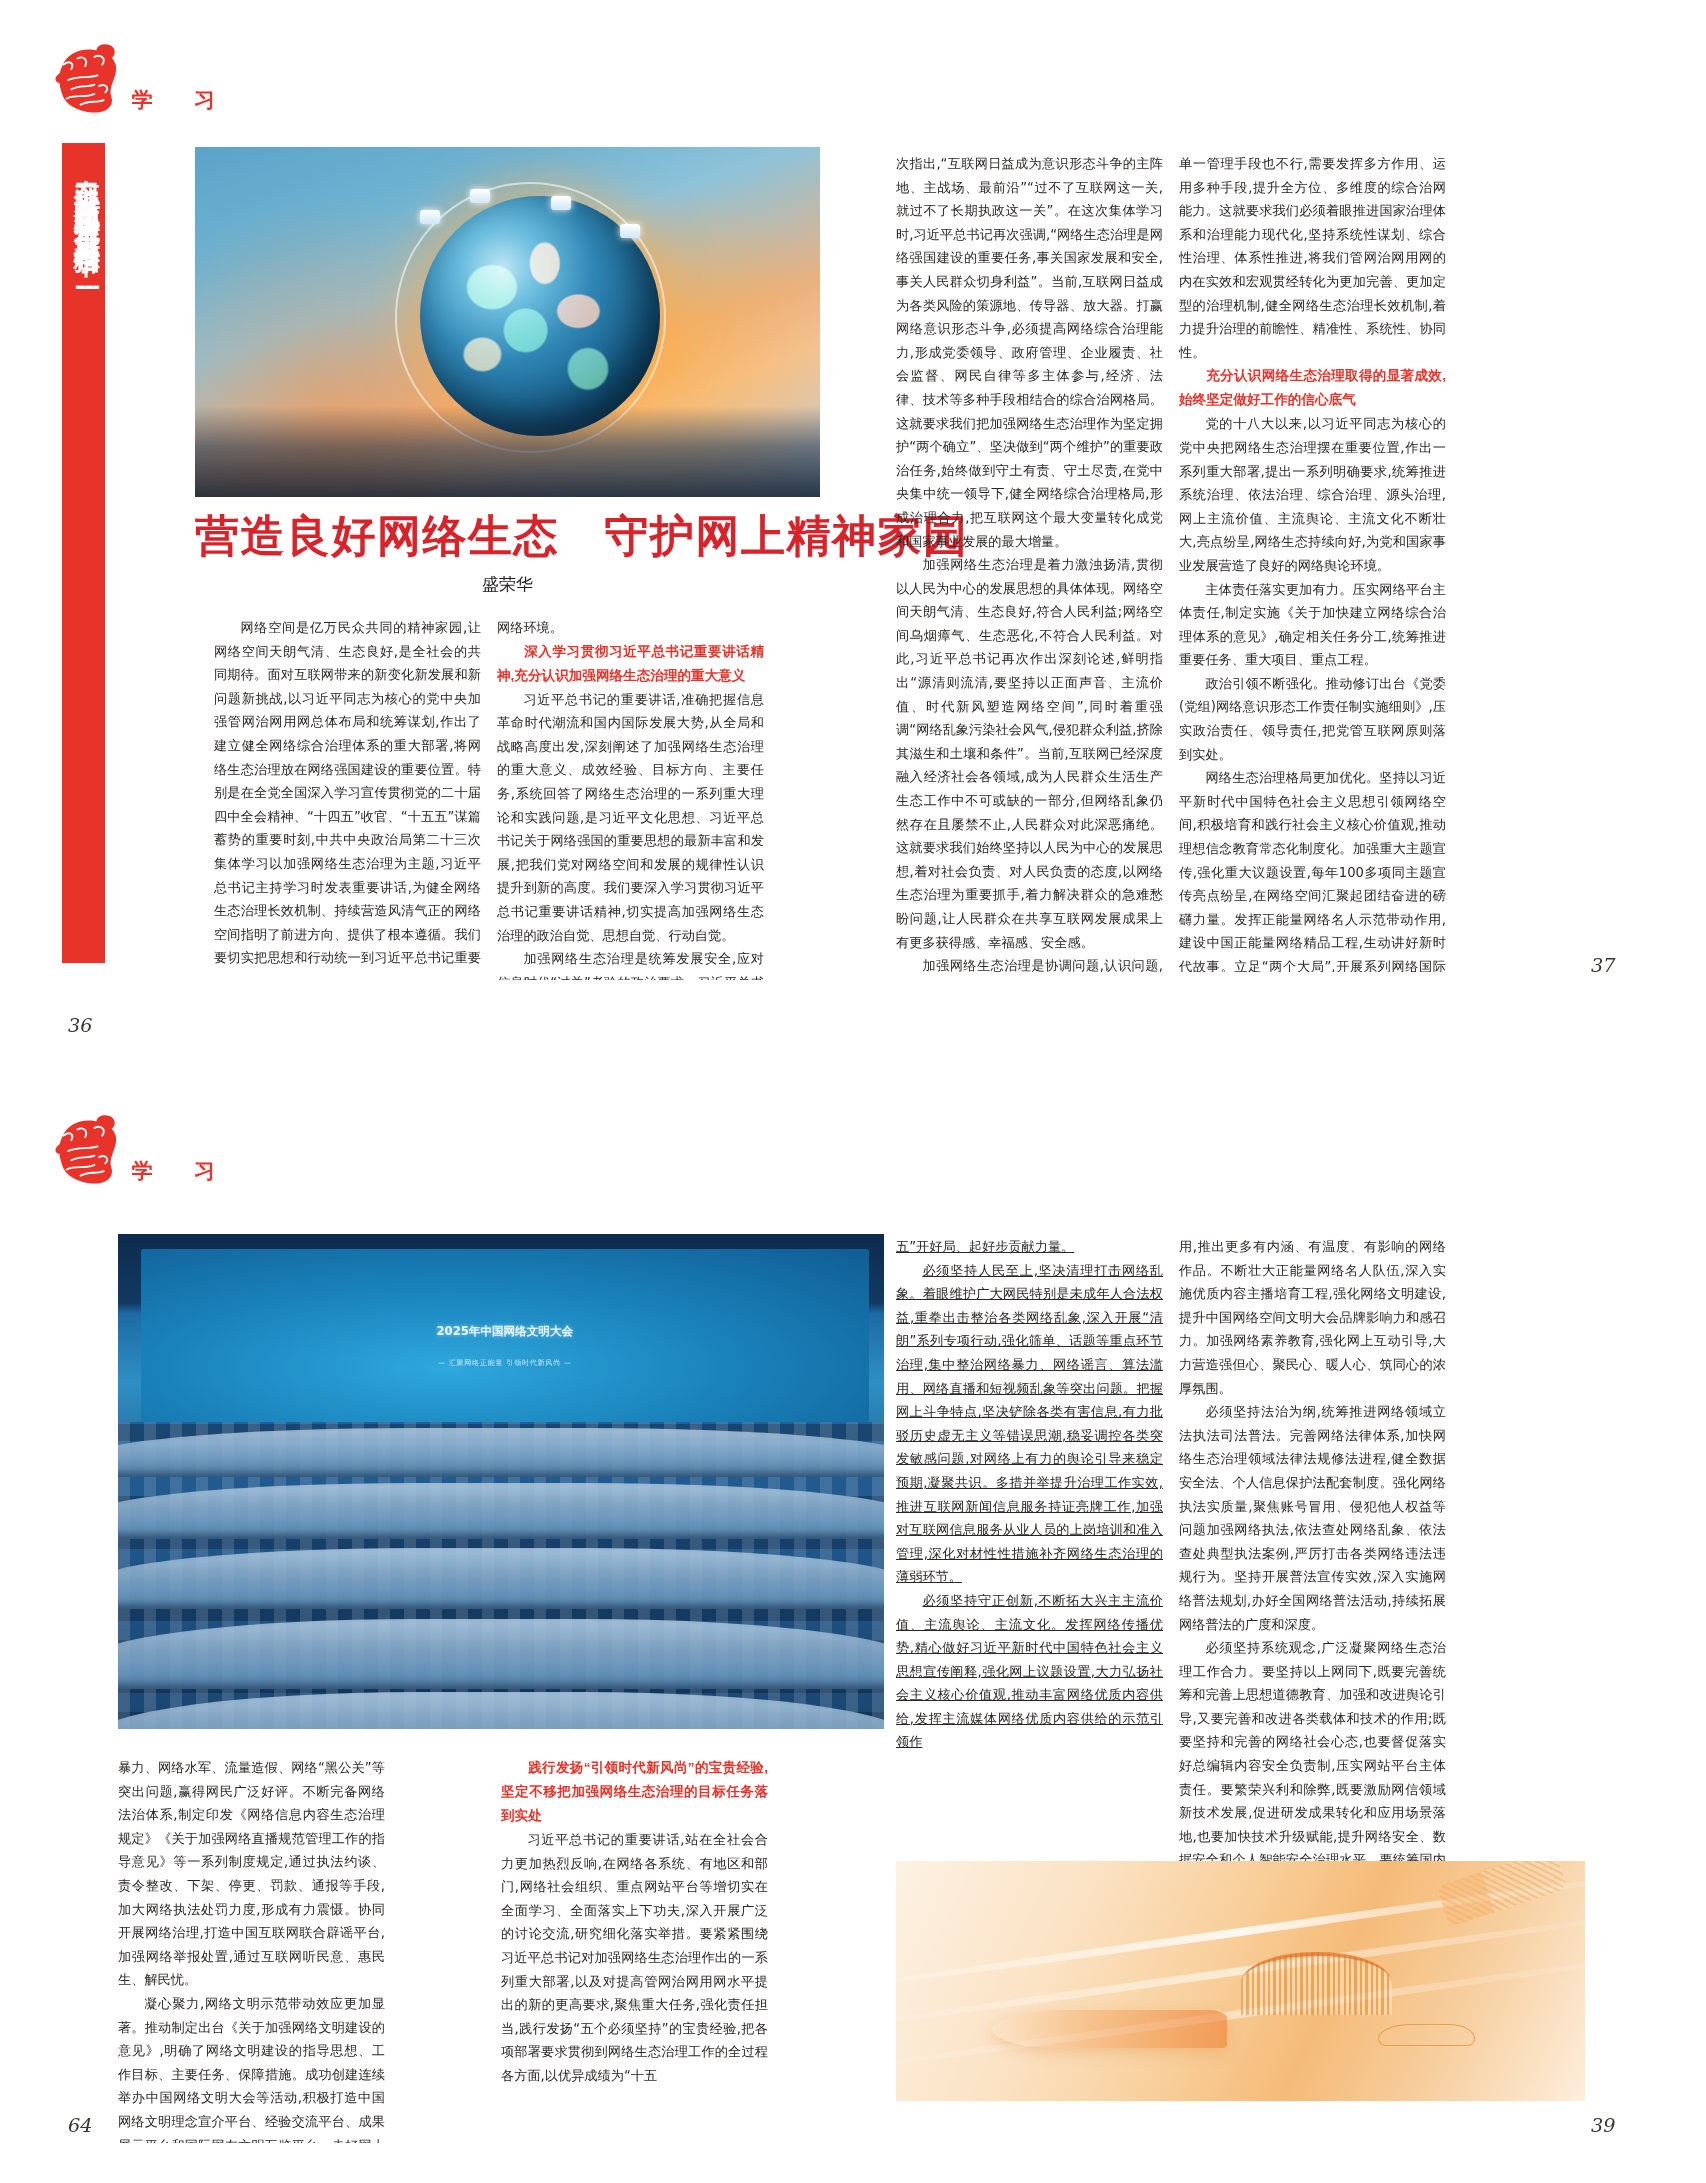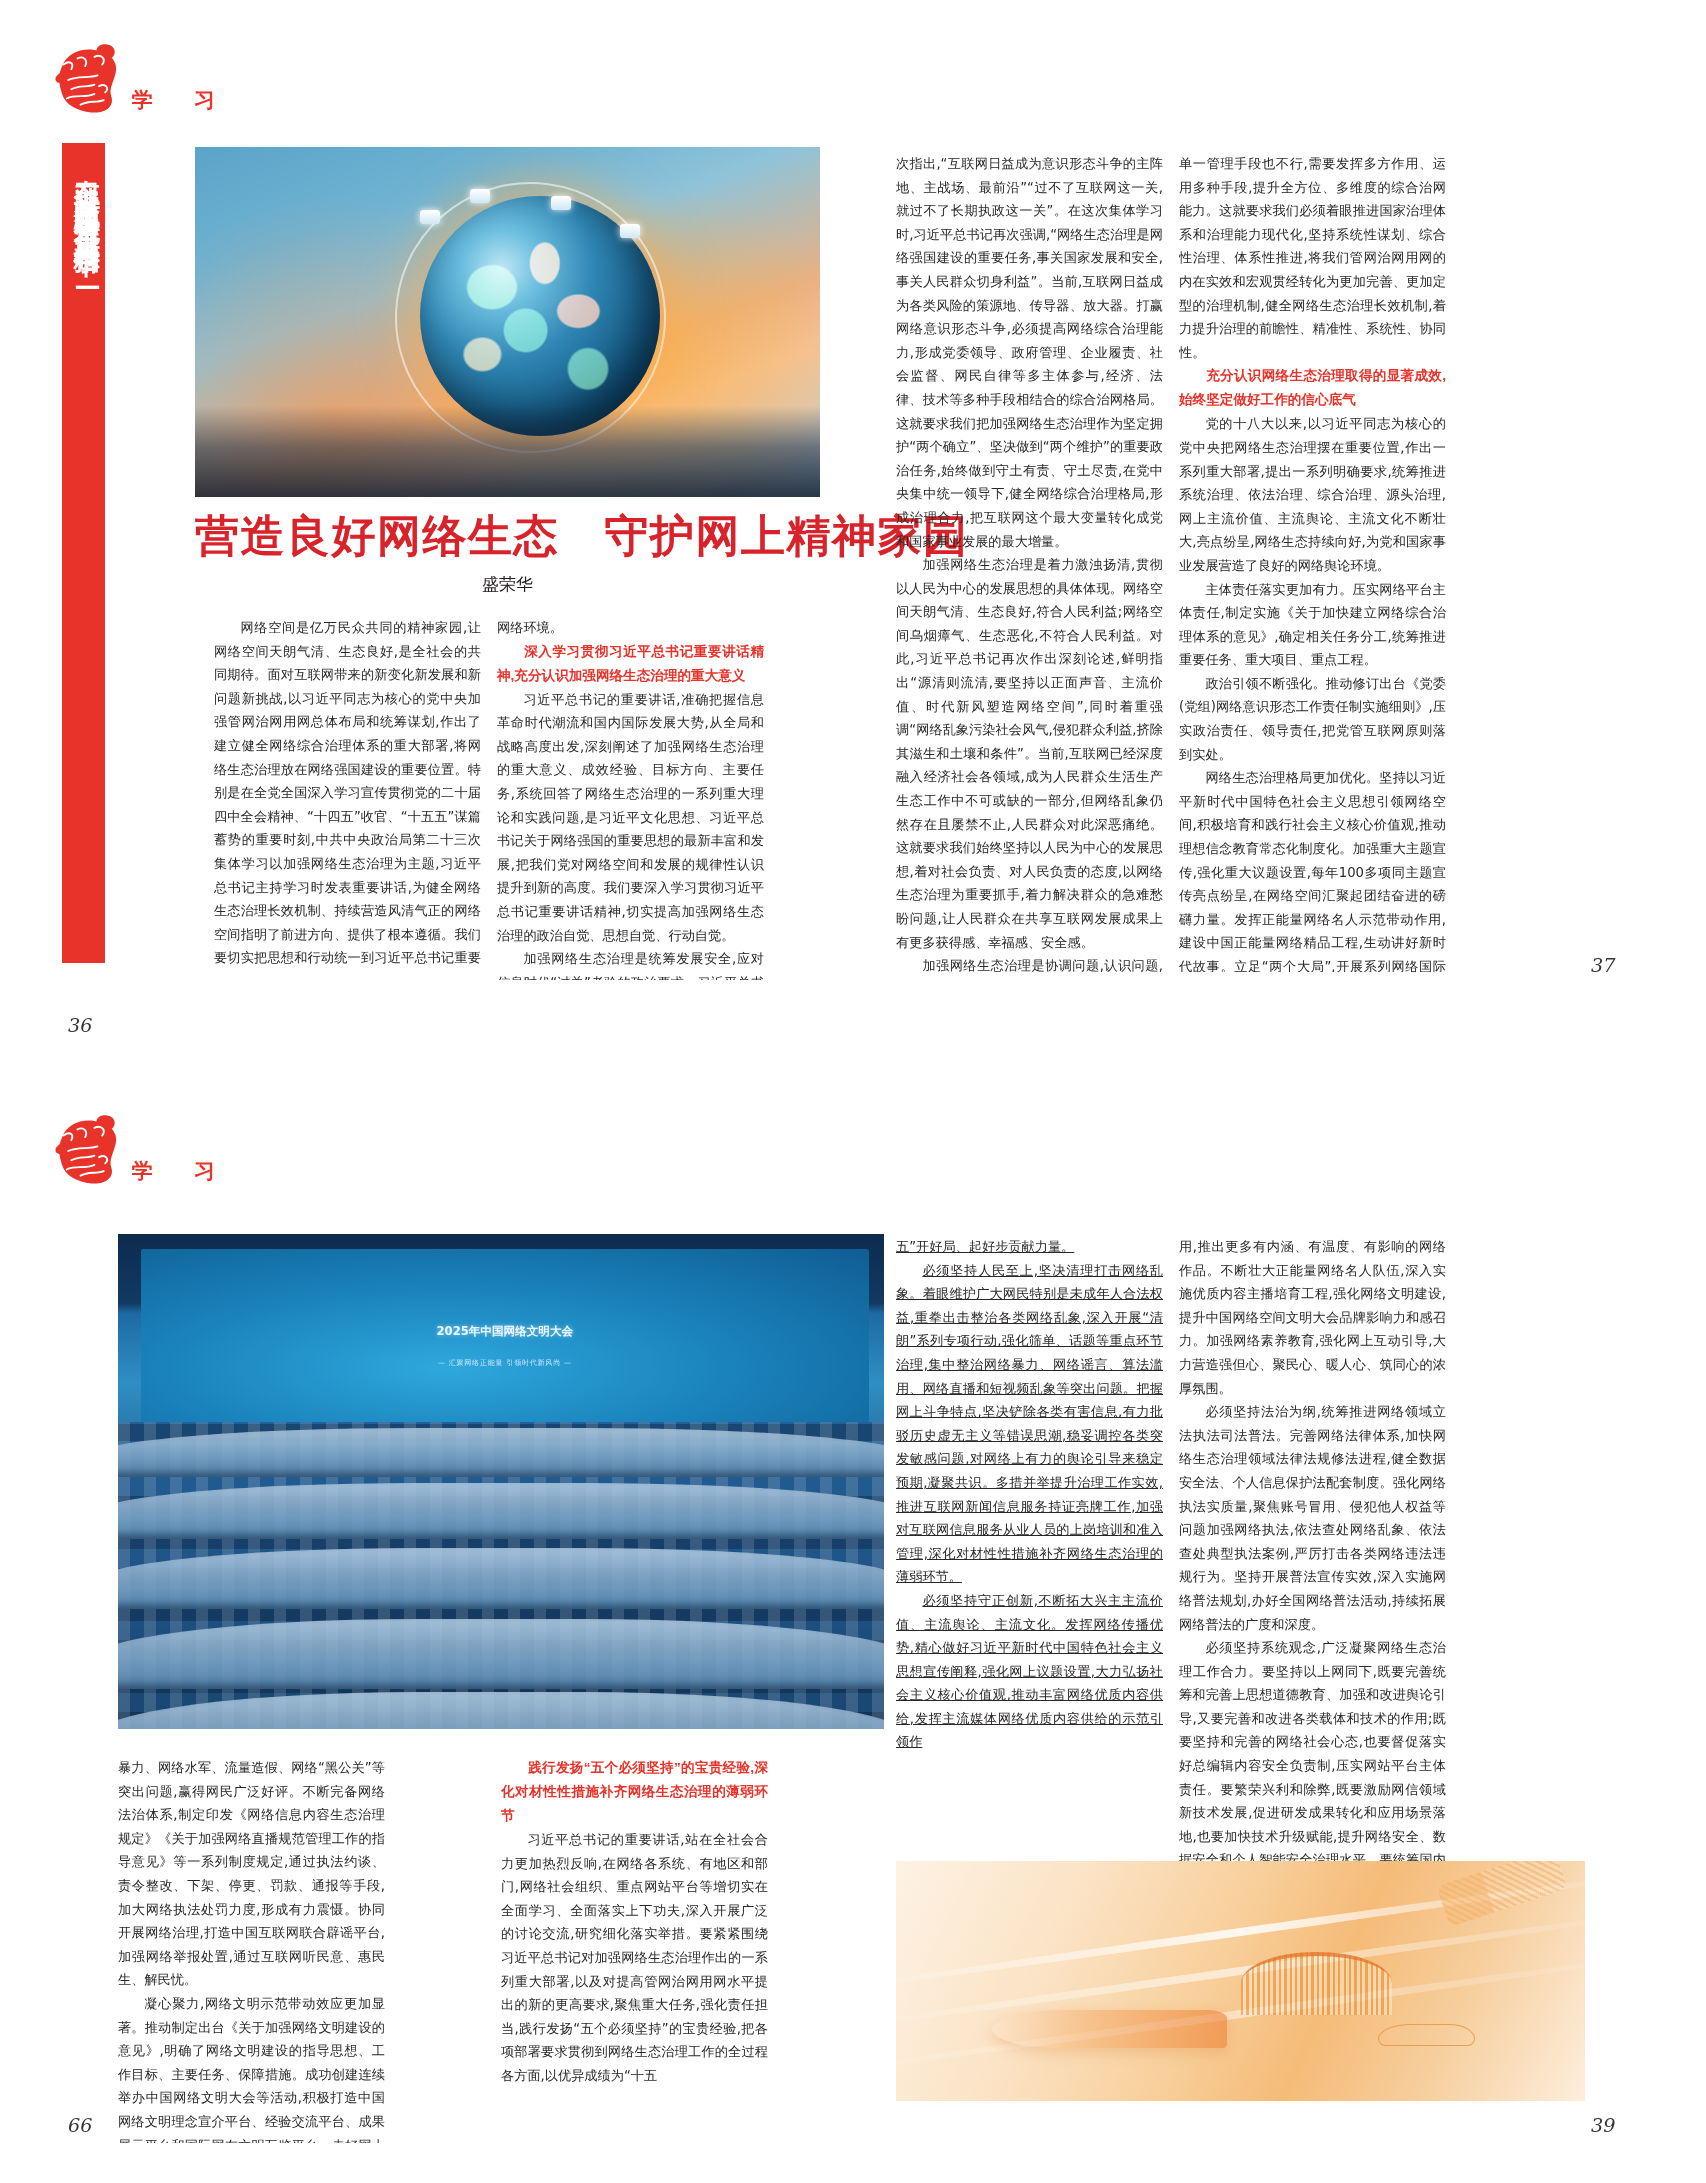--- a/index.html
+++ b/index.html
@@ -327,21 +327,21 @@
     </div>
   </div>
 
   <div class="col" style="left:118px; top:673px; width:267px; height:387px;">
     <p class="noind">暴力、网络水军、流量造假、网络“黑公关”等突出问题,赢得网民广泛好评。不断完备网络法治体系,制定印发《网络信息内容生态治理规定》《关于加强网络直播规范管理工作的指导意见》等一系列制度规定,通过执法约谈、责令整改、下架、停更、罚款、通报等手段,加大网络执法处罚力度,形成有力震慑。协同开展网络治理,打造中国互联网联合辟谣平台,加强网络举报处置,通过互联网听民意、惠民生、解民忧。</p>
     <p>凝心聚力,网络文明示范带动效应更加显著。推动制定出台《关于加强网络文明建设的意见》,明确了网络文明建设的指导思想、工作目标、主要任务、保障措施。成功创建连续举办中国网络文明大会等活动,积极打造中国网络文明理念宣介平台、经验交流平台、成果展示平台和国际网友文明互鉴平台。走好网上群众路线,持续深化拓展走好网上群众路线成果并推广普及活动。实施争做中国好网民工程、网络公益工程、网络文明伙伴行动,开展“网络中国节”主题活动,大力弘扬网络诚信文化,推动网络文明理念深入人心。</p>
 
   </div>
 
   <div class="col" style="left:501px; top:673px; width:267px; height:387px;">
-    <p class="sub">践行发扬“五个必须坚持”的宝贵经验,深化对材性性措施补齐网络生态治理的薄弱环节</p>
+    <p class="sub">践行发扬“引领时代新风尚”的宝贵经验,坚定不移把加强网络生态治理的目标任务落到实处</p>
     <p>习近平总书记的重要讲话,站在全社会合力更加热烈反响,在网络各系统、有地区和部门,网络社会组织、重点网站平台等增切实在全面学习、全面落实上下功夫,深入开展广泛的讨论交流,研究细化落实举措。要紧紧围绕习近平总书记对加强网络生态治理作出的一系列重大部署,以及对提高管网治网用网水平提出的新的更高要求,聚焦重大任务,强化责任担当,践行发扬“五个必须坚持”的宝贵经验,把各项部署要求贯彻到网络生态治理工作的全过程各方面,以优异成绩为“十五</p>
   </div>
 
   <div class="col" style="left:896px; top:152px; width:267px; height:774px;text-decoration:underline;">
     <p class="noind">五”开好局、起好步贡献力量。</p>
     <p>必须坚持人民至上,坚决清理打击网络乱象。着眼维护广大网民特别是未成年人合法权益,重拳出击整治各类网络乱象,深入开展“清朗”系列专项行动,强化筛单、话题等重点环节治理,集中整治网络暴力、网络谣言、算法滥用、网络直播和短视频乱象等突出问题。把握网上斗争特点,坚决铲除各类有害信息,有力批驳历史虚无主义等错误思潮,稳妥调控各类突发敏感问题,对网络上有力的舆论引导来稳定预期,凝聚共识。多措并举提升治理工作实效,推进互联网新闻信息服务持证亮牌工作,加强对互联网信息服务从业人员的上岗培训和准入管理,深化对材性性措施补齐网络生态治理的薄弱环节。</p>
     <p>必须坚持守正创新,不断拓大兴主主流价值、主流舆论、主流文化。发挥网络传播优势,精心做好习近平新时代中国特色社会主义思想宣传阐释,强化网上议题设置,大力弘扬社会主义核心价值观,推动丰富网络优质内容供给,发挥主流媒体网络优质内容供给的示范引领作</p>
   </div>
 
   <div class="col" style="left:1179px; top:152px; width:267px; height:774px;">
@@ -355,16 +355,16 @@
   <div class="photo photo-orange" style="left:896px; top:778px; width:689px; height:240px;">
     <div class="or-streak" style="top:28%;"></div>
     <div class="or-streak" style="top:44%; opacity:.7;"></div>
     <div class="or-streak" style="top:62%; opacity:.55;"></div>
     <div class="or-dome" style="left:50%; top:38%;"></div>
     <div class="or-train" style="left:14%; top:62%;"></div>
     <div class="or-car" style="left:70%; top:68%;"></div>
     <div class="or-sat" style="right:3%; top:2%;"></div>
   </div>
 
-  <div class="folio" style="left:68px; top:1031px;">66</div>
+  <div class="folio" style="left:68px; top:1031px;">64</div>
   <div class="folio" style="left:1591px; top:1031px;">39</div>
 </div>
 
 
 </body></html>

